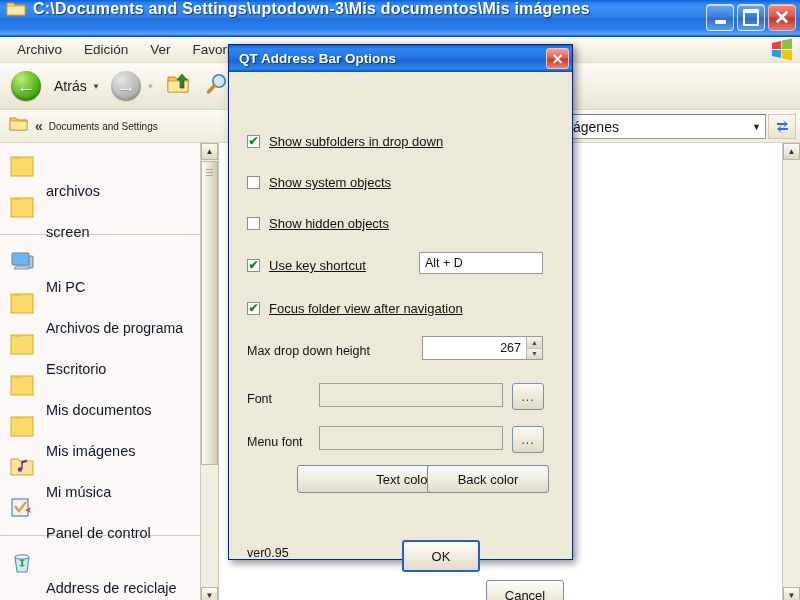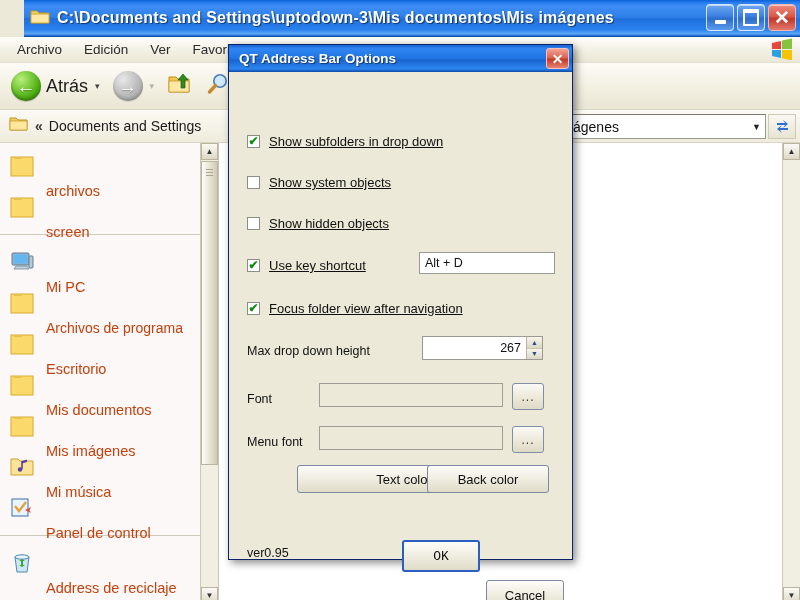--- a/index.html
+++ b/index.html
@@ -12,21 +12,21 @@
   .screen{position:relative;width:800px;height:600px;overflow:hidden;}
 
   
   .explorer{position:absolute;left:0;top:0;width:800px;height:600px;background:#ece9d8;}
 
   
   .titlebar{
     position:relative;height:36px;
     background:linear-gradient(to bottom,#0a62d6 0%,#2a7ff0 8%,#3d8df5 18%,#2f7fe8 48%,#1f6fdc 52%,#2a81ee 82%,#5ba6f7 94%,#1d64c8 100%);
     border-bottom:1px solid #0b4fa8;
-    display:flex;align-items:center;margin-left:24px;
+    display:flex;align-items:flex-start;
   }
   .titlebar .tb-icon{margin-left:6px;margin-right:7px;flex:0 0 auto;}
   .tb-title{
     color:#fff;font-size:16px;font-weight:bold;
     text-shadow:1px 1px 1px rgba(0,0,0,.55);
     white-space:nowrap;overflow:hidden;letter-spacing:.2px;
   }
   .winbtns{position:absolute;right:4px;top:4px;display:flex;gap:3px;}
   .wbtn{width:26px;height:25px;border-radius:4px;border:1px solid rgba(255,255,255,.75);
         display:flex;align-items:center;justify-content:center;
@@ -41,51 +41,51 @@
   
   .menubar{height:25px;background:linear-gradient(to bottom,#fdfdfa,#f2efe2 60%,#ebe7d6);
            display:flex;align-items:center;padding-left:6px;position:relative;border-bottom:1px solid #e3dfcd;}
   .menubar .mi{font-size:13.5px;color:#2b2b2b;padding:2px 11px;white-space:nowrap;}
   .flaglogo{position:absolute;right:6px;top:1px;width:24px;height:22px;}
 
   
   .toolbar{height:46px;background:linear-gradient(to bottom,#fcfbf6 0%,#f4f1e4 48%,#eae6d4 100%);
            display:flex;align-items:center;padding-left:6px;gap:3px;border-bottom:1px solid #dcd8c5;}
   .tbtn{display:flex;align-items:center;gap:5px;padding:2px 5px;border-radius:3px;}
-  .tbtn .lbl{font-size:18px;color:#1d1d1d;}
+  .tbtn .lbl{font-size:14px;color:#1d1d1d;margin-left:8px;}
   .circ{width:30px;height:30px;border-radius:50%;display:flex;align-items:center;justify-content:center;}
   .circ.green{background:radial-gradient(circle at 34% 28%,#b7f07a,#4fae12 62%,#2f7a07);box-shadow:inset 0 -2px 3px rgba(0,0,0,.25),0 1px 1px rgba(0,0,0,.2);}
   .circ.grey{background:radial-gradient(circle at 34% 28%,#e7e7e7,#b4b4b4 62%,#8d8d8d);box-shadow:inset 0 -2px 3px rgba(0,0,0,.18),0 1px 1px rgba(0,0,0,.12);}
   .arrowglyph{color:#fff;font-size:19px;line-height:19px;font-weight:bold;text-shadow:0 1px 1px rgba(0,0,0,.35);}
   .caret{font-size:9px;color:#444;margin-left:2px;}
   .caret.dim{color:#b0b0aa;}
 
   
   .qtbar{height:32px;background:linear-gradient(to bottom,#fbfaf4,#efecdd);
          display:flex;align-items:center;border-bottom:1px solid #d9d5c2;position:relative;}
   .crumbs{display:flex;align-items:center;gap:7px;padding-left:9px;flex:0 0 auto;}
   .chev{font-size:14px;color:#3a3a3a;font-weight:bold;letter-spacing:-1px;}
-  .crumbtext{font-size:14px;color:#1a1a1a;white-space:nowrap;}
+  .crumbtext{font-size:10px;color:#1a1a1a;white-space:nowrap;}
   .addrfield{
     position:absolute;right:34px;left:565px;top:4px;height:23px;background:#fff;
     border:1px solid #9a9a8e;border-top-color:#7a7a70;display:flex;align-items:center;
     justify-content:space-between;padding:0 4px 0 7px;
   }
   .addrtext{font-size:14px;color:#111;white-space:nowrap;overflow:hidden;}
   .ddarrow{font-size:9px;color:#222;}
   .gobtn{position:absolute;right:4px;top:4px;width:26px;height:23px;display:flex;align-items:center;justify-content:center;
          background:linear-gradient(to bottom,#f8f7f1,#e8e4d4);border:1px solid #cfcab6;}
 
   
   .bodysplit{display:flex;height:calc(600px - 36px - 25px - 46px - 32px);}
   .sidebar{width:218px;background:#fdf8f8;position:relative;border-right:1px solid #c9c4b4;overflow:hidden;}
   .sbgroup{padding-top:4px;}
   .sbsep{height:1px;background:#cfcabb;margin:5px 0 4px 0;}
   .sbitem{display:flex;align-items:center;gap:10px;height:41px;padding-left:10px;}
-  .sbitem .txt{font-size:14.5px;color:#c2410c;white-space:nowrap;margin-top:46px;}
+  .sbitem .txt{font-size:14.5px;color:#0f172a;white-space:nowrap;margin-top:46px;}
   .sbitem.small .txt{font-size:14px;}
 
   .vscroll{position:absolute;right:0;top:0;width:17px;height:100%;background:#f1efe2;border-left:1px solid #cdc8b8;}
   .vsbtn{width:17px;height:17px;background:linear-gradient(to bottom,#fbfaf5,#ddd8c6);border:1px solid #b9b3a0;box-sizing:border-box;
          display:flex;align-items:center;justify-content:center;font-size:8px;color:#333;}
   .vsthumb{position:absolute;top:18px;left:0;width:17px;height:66%;
            background:linear-gradient(to right,#fdfdfa,#e4e0cf 60%,#cfc9b6);border:1px solid #b9b3a0;box-sizing:border-box;}
   .grip{height:1px;background:#a9a393;margin:2px 4px;}
 
   
@@ -128,21 +128,21 @@
   .spinb{flex:1;background:linear-gradient(to bottom,#f6f4ea,#dcd8c6);display:flex;align-items:center;justify-content:center;font-size:7px;color:#2b4a86;}
   .spinb+.spinb{border-top:1px solid #c9c4b3;}
 
   .dotbtn{position:absolute;width:30px;height:25px;border:1px solid #7e8fa8;border-radius:3px;
     background:linear-gradient(to bottom,#fbfaf5,#ece9d8 55%,#dedac6);
     display:flex;align-items:center;justify-content:center;font-size:12px;color:#333;letter-spacing:1px;}
 
   .pbtn{position:absolute;height:26px;border:1px solid #7b8aa0;border-radius:3px;
     background:linear-gradient(to bottom,#fdfcf8,#efece0 52%,#e0dcc9);
     display:flex;align-items:center;justify-content:center;font-size:13px;color:#101010;}
-  .pbtn.default{border:2px solid #2b5fbf;font-family:Liberation Mono, monospace;}
+  .pbtn.default{border:2px solid #2b5fbf;}
   .vertxt{position:absolute;left:18px;font-size:12.5px;color:#111;}
 </style>
 </head>
 <body>
 
 <div class="screen">
 
   <div class="explorer">
 
     <div class="titlebar">
@@ -480,21 +480,21 @@
           </span>
         <span class="cblabel">Show hidden objects</span>
       </div>
 
       <div class="cbrow" style="top:186px">
         <span class="cbox">
             <span class="tick">✔</span>
           </span>
         <span class="cblabel">Use key shortcut</span>
       </div>
-      <div class="txtfield" style="position:absolute;left:190px;top:180px;width:136px;height:22px;">
+      <div class="txtfield" style="position:absolute;left:190px;top:180px;width:124px;height:22px;">
         <span>Alt + D</span>
       </div>
 
       <div class="cbrow" style="top:229px">
         <span class="cbox">
             <span class="tick">✔</span>
           </span>
         <span class="cblabel">Focus folder view after navigation</span>
       </div>
 

